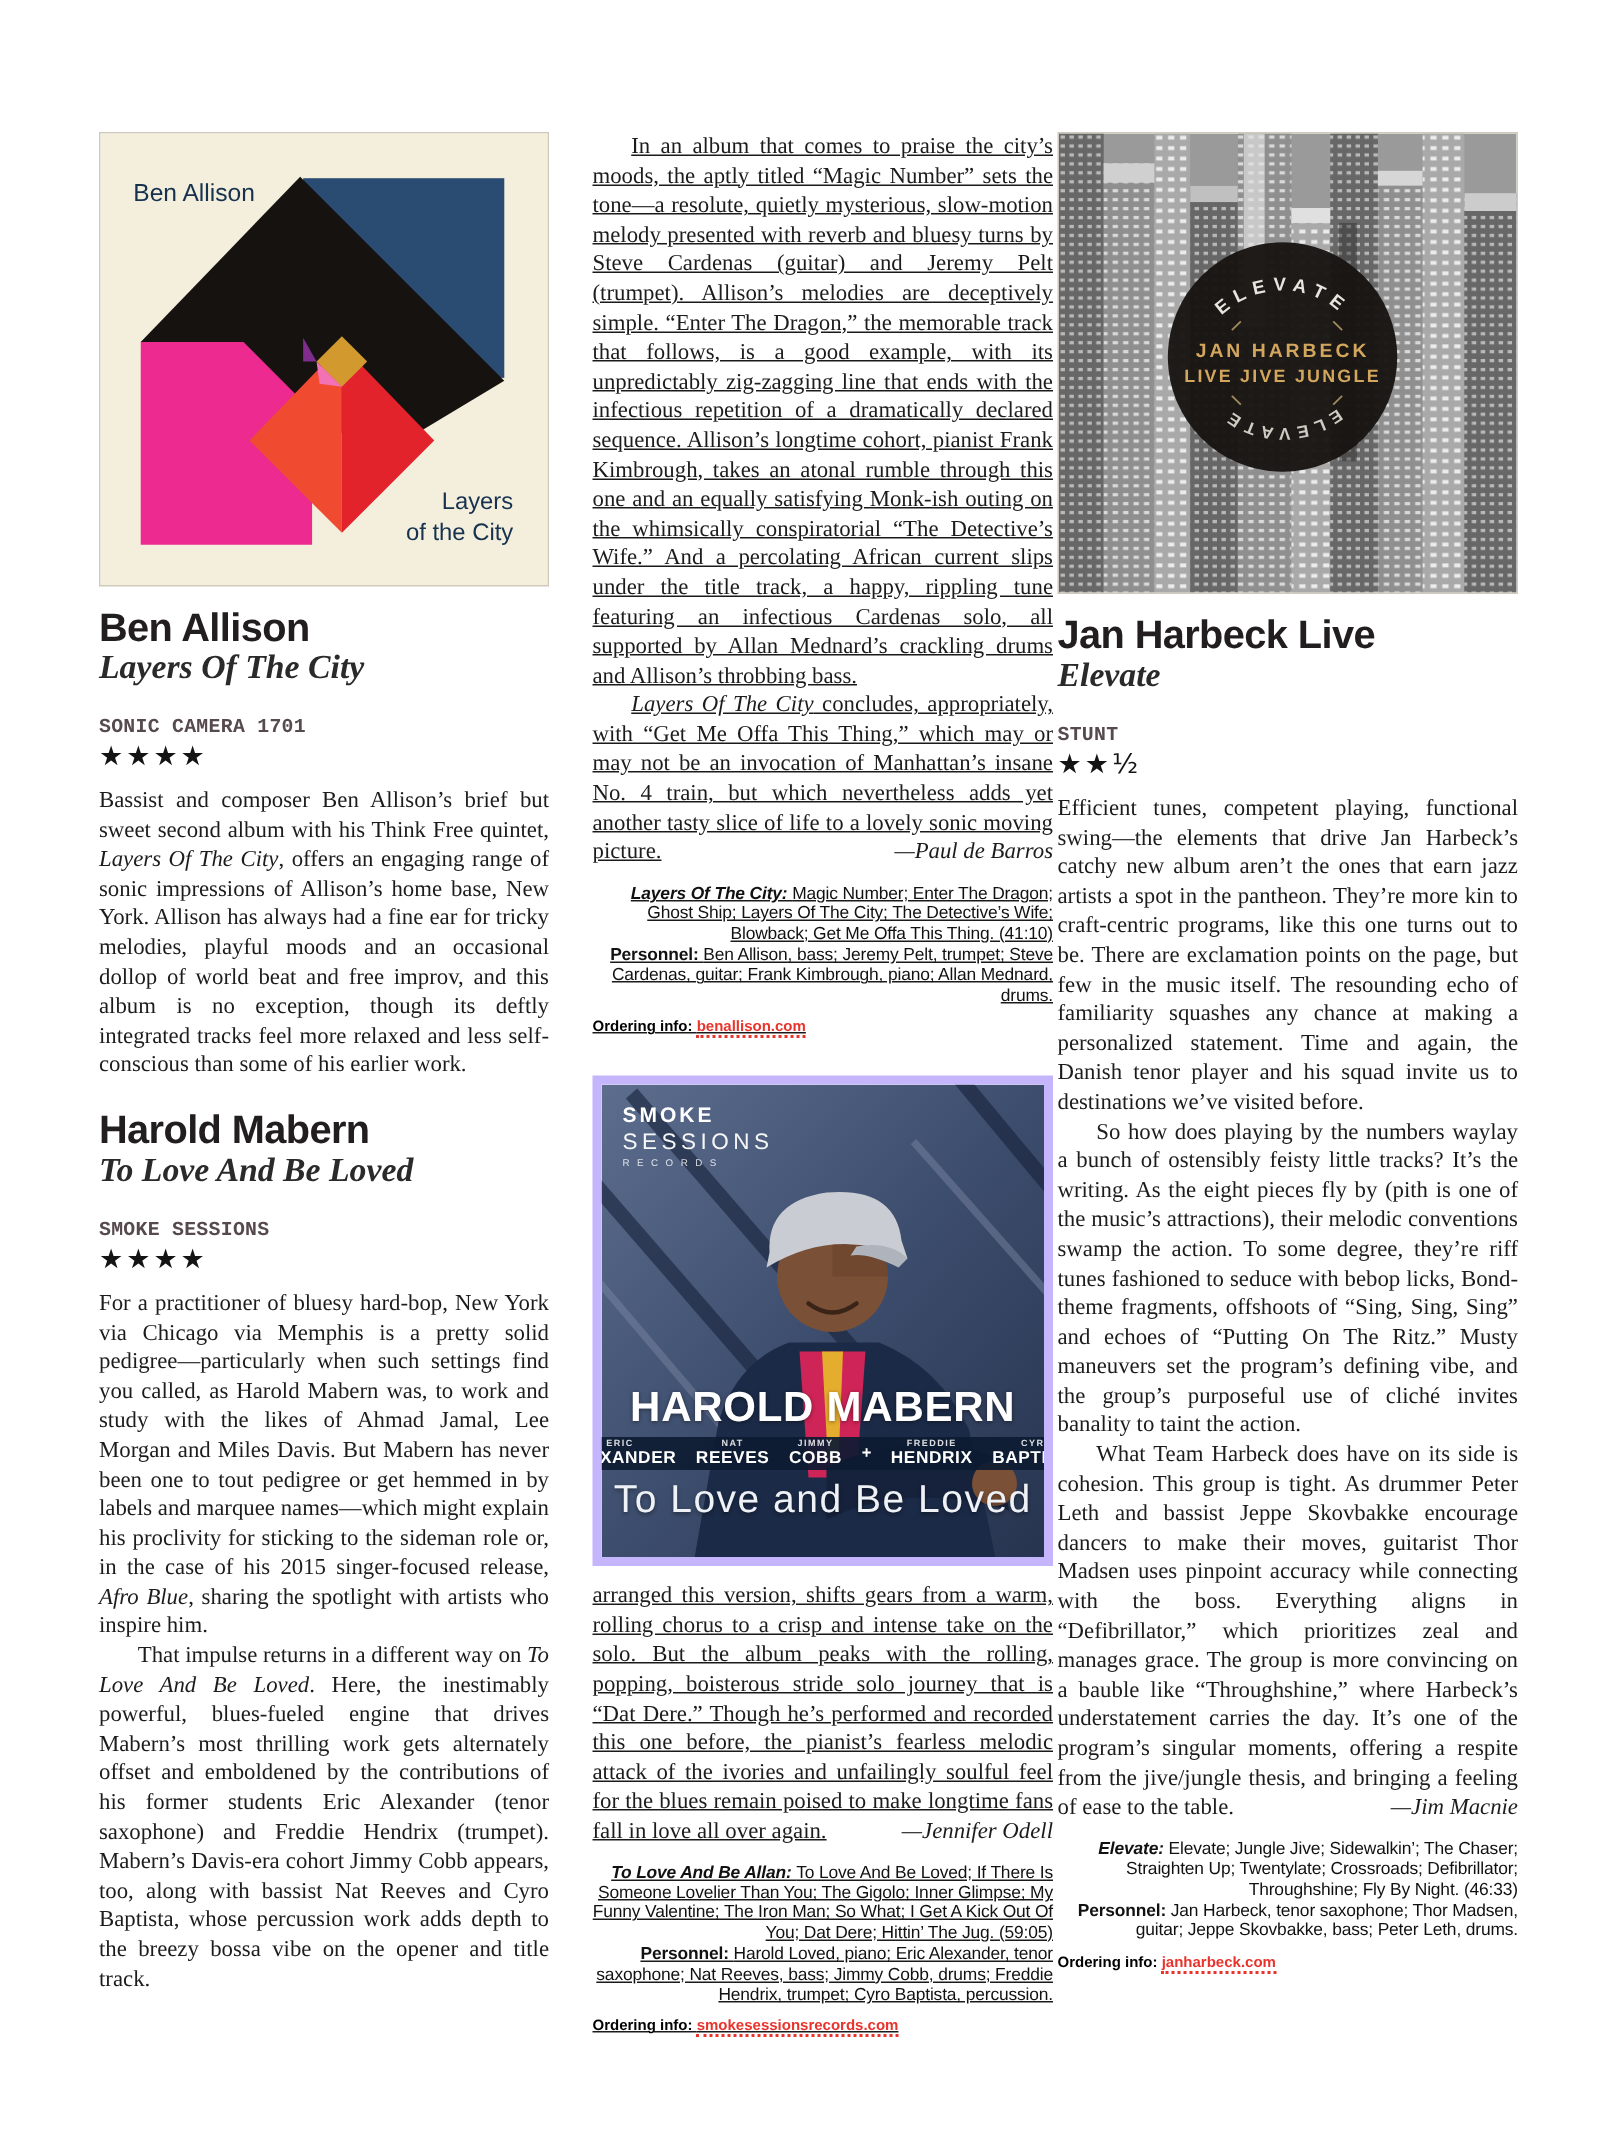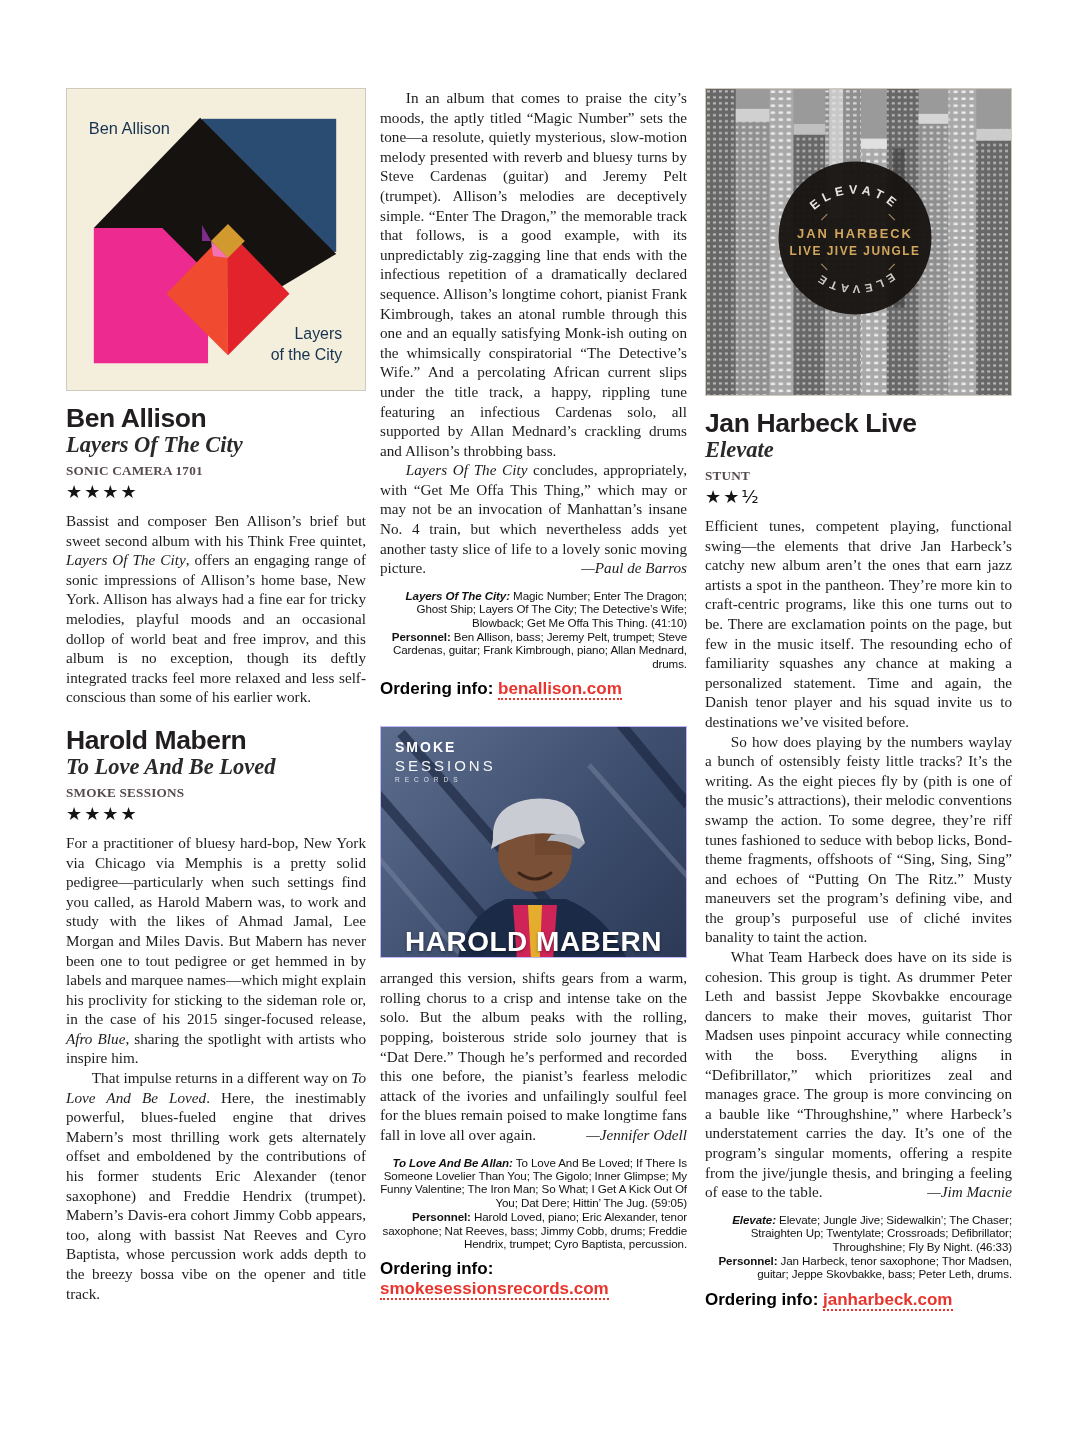--- a/index.html
+++ b/index.html
@@ -1,44 +1,44 @@
 <!DOCTYPE html>
 <html><head>
 <meta charset="utf-8">
 <style>
   * { margin:0; padding:0; box-sizing:border-box; }
   html,body { background:#fff; }
   body { width:1069px; height:1431px; position:relative; font-family:"Liberation Serif",serif; color:#1a1a1a; overflow:hidden; }
   .col { position:absolute; top:88px; }
   #col1 { left:66px;  width:300px; }
-  #col2 { left:380px; width:307px; }
+  #col2 { left:395px; width:307px;text-decoration:underline; }
   #col3 { left:705px; width:307px; }
 
   .body-p { font-size:15.2px; line-height:19.6px; text-align:justify; color:#1c1c1c; }
   .body-p.ind { text-indent:1.7em; }
   .byline { float:right; font-style:italic; }
 
   .review-head { margin:14px 0 9px 0; }
   .artist { font-family:"Liberation Sans",sans-serif; font-weight:bold; font-size:26.5px; line-height:27px; letter-spacing:-0.4px; color:#221e1f; }
   .album-title { font-family:"Liberation Serif",serif; font-style:italic; font-weight:bold; font-size:22.5px; line-height:25px; color:#2b2a2a; }
-  .label { font-family:Liberation Serif, serif; font-weight:bold; font-size:13.2px; letter-spacing:0.2px; color:#564a4e; margin-top:6px; }
+  .label { font-family:Liberation Mono, monospace; font-weight:bold; font-size:13.2px; letter-spacing:0.2px; color:#564a4e; margin-top:20px; }
   .stars { font-family:"DejaVu Sans",sans-serif; font-size:18px; letter-spacing:2px; color:#141414; margin-top:2px; }
 
   .listing { font-family:"Liberation Sans",sans-serif; font-size:11.6px; line-height:13.4px; letter-spacing:-0.1px; color:#111; margin-top:11px;text-align:right; }
   .listing .lead  { font-weight:bold; font-style:italic; }
   .listing .plead { font-weight:bold; }
   .listing .pers  { margin-top:1px; }
-  .ordering { font-family:"Liberation Sans",sans-serif; font-size:17px; font-weight:bold; color:#000; margin-top:9px; }
+  .ordering { font-family:"Liberation Sans",sans-serif; font-size:10px; font-weight:bold; color:#000; margin-top:9px; }
   .ordering .link { color:#e8342c; border-bottom:2px dotted #e8342c; cursor:pointer; }
 
   .cover { display:block; border:1px solid #cfcabb; }
   .cover-wrap { position:relative; }
 
   
-  #mabern-cover { width:307px; height:232px; border:1px solid #c4b5fd; position:relative; overflow:hidden; }
+  #mabern-cover { width:307px; height:327px; border:6px solid #c4b5fd; position:relative; overflow:hidden; }
   #mabern-cover svg { position:absolute; inset:0; }
   .smoke-logo { position:absolute; top:12px; left:14px; color:#fff; font-family:"Liberation Sans",sans-serif; line-height:1.25; }
   .sl1 { font-size:14px; font-weight:bold; letter-spacing:2px; }
   .sl2 { font-size:15px; letter-spacing:3px; opacity:.95; }
   .sl3 { font-size:6.5px; letter-spacing:5px; opacity:.8; }
   .mb-name { position:absolute; left:0; right:0; top:199px; text-align:center; color:#fff; font-family:"Liberation Sans",sans-serif; font-weight:bold; font-size:28px; letter-spacing:0.5px; text-shadow:0 1px 3px rgba(0,0,0,.45); }
   .mb-bar { position:absolute; left:0; right:0; top:235px; height:22px; background:rgba(13,27,50,.92); display:flex; align-items:center; justify-content:center; gap:13px; }
   .mb-cell { text-align:center; color:#fff; font-family:"Liberation Sans",sans-serif; line-height:1.05; }
   .mb-first { font-size:6px; letter-spacing:1px; opacity:.85; font-weight:bold; }
   .mb-last { font-size:11.5px; font-weight:bold; letter-spacing:.4px; }

